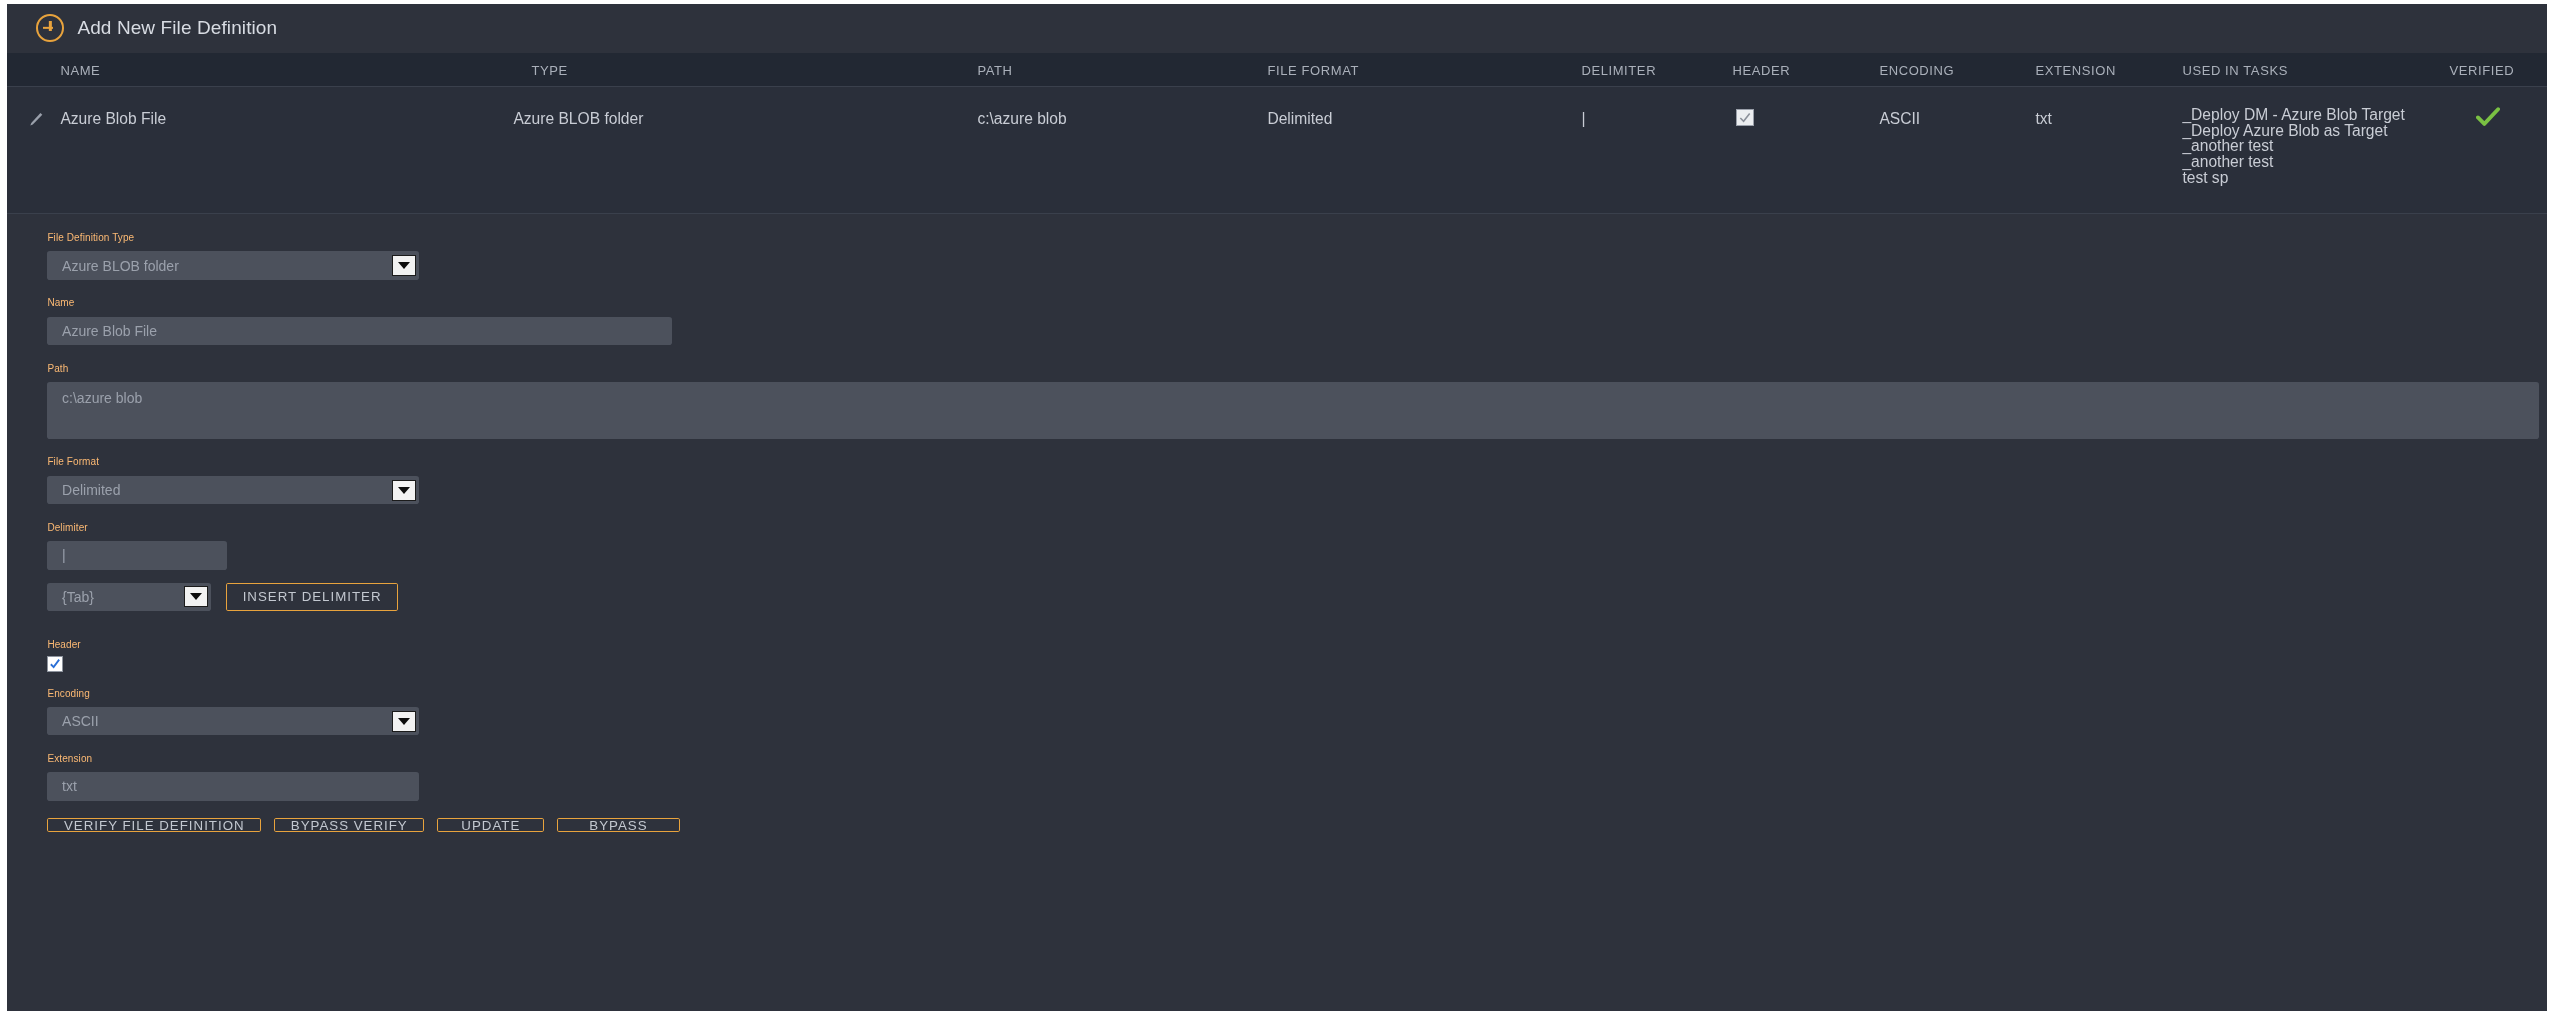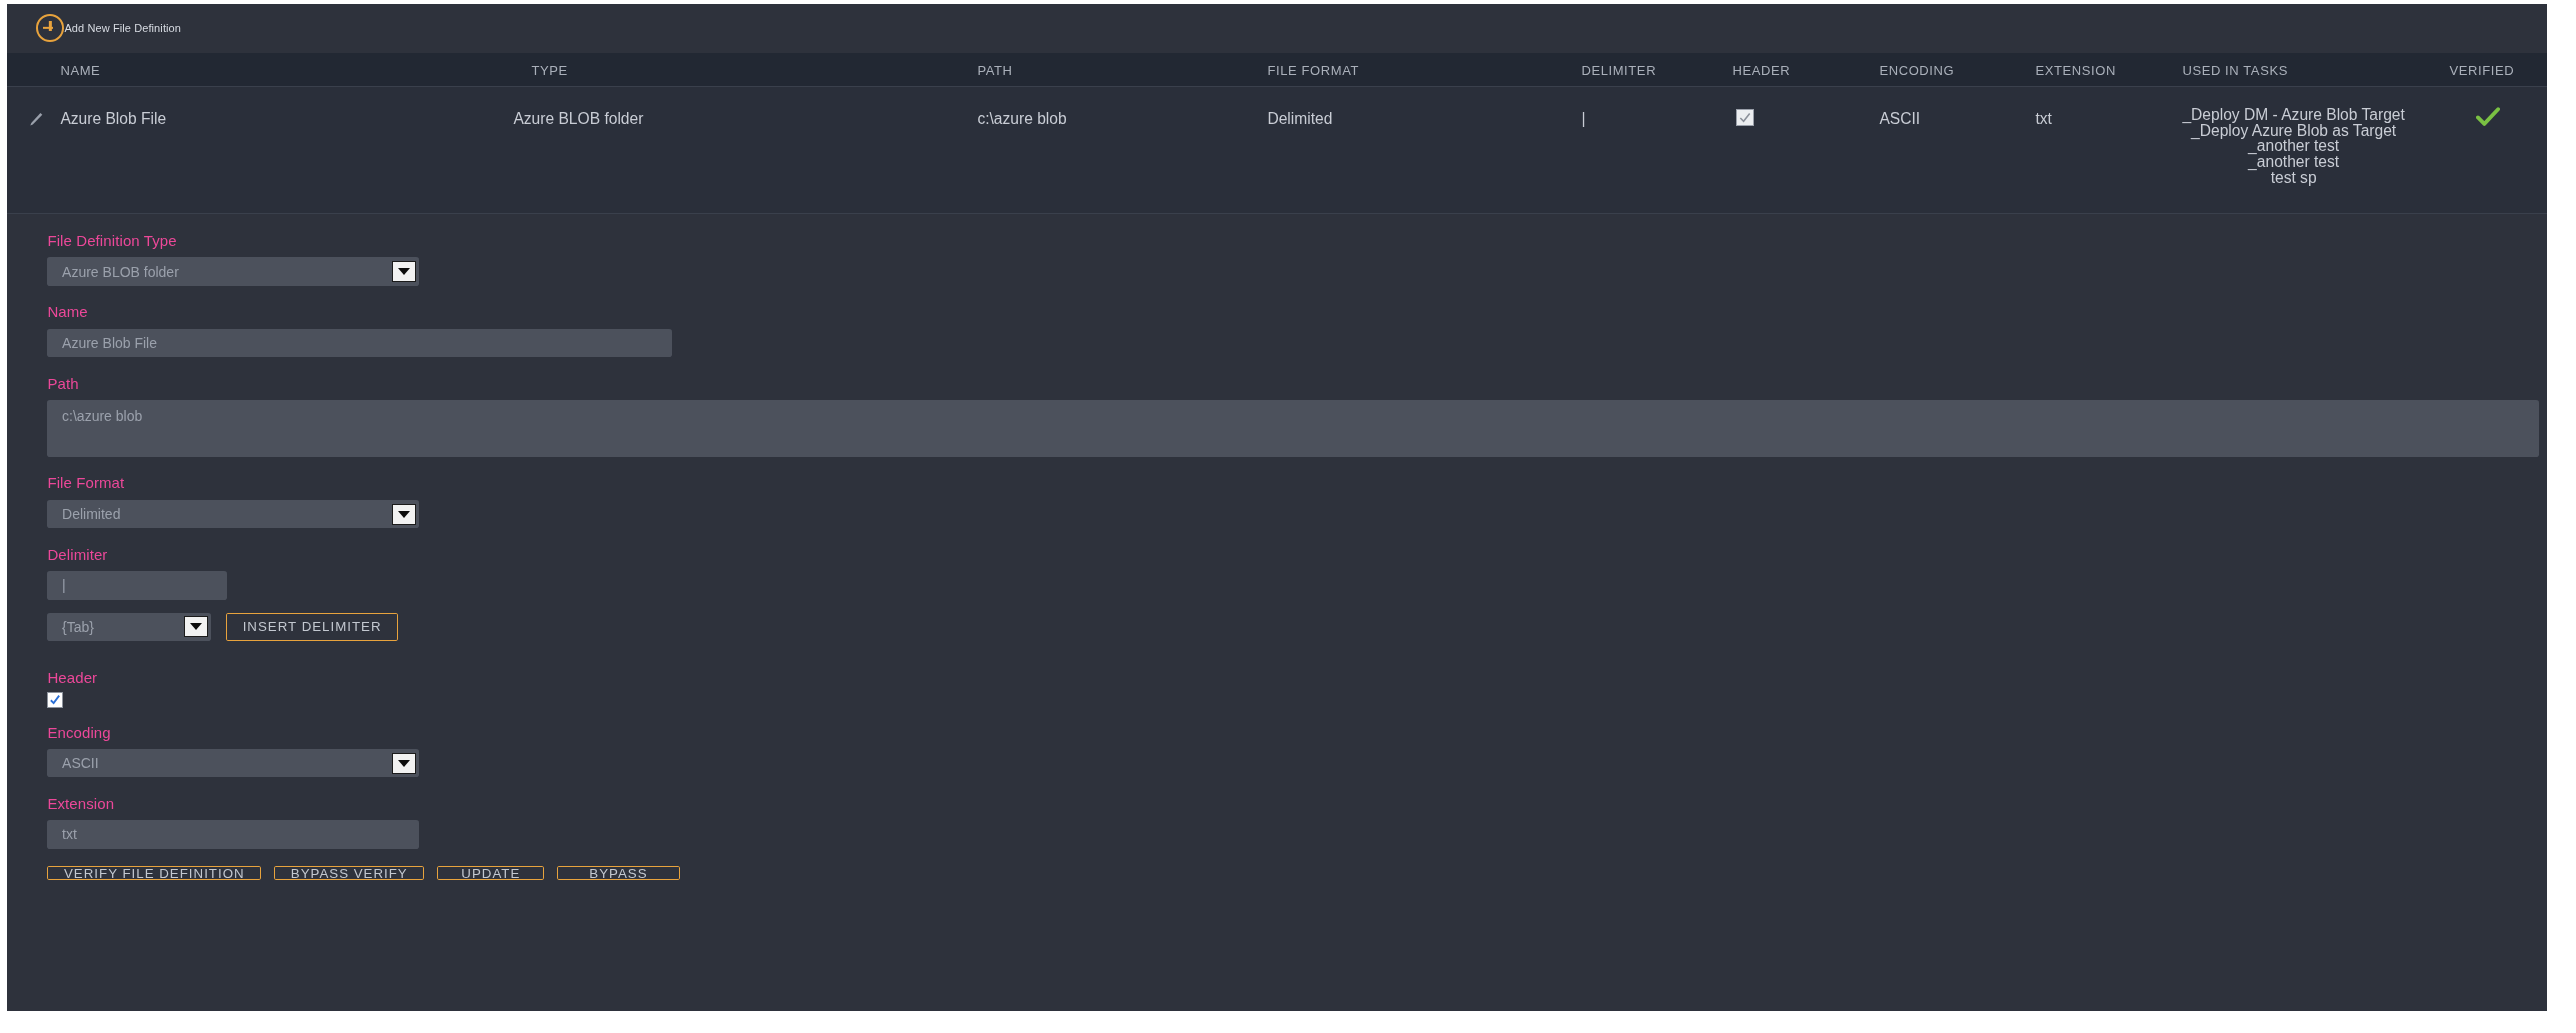--- a/index.html
+++ b/index.html
@@ -48,21 +48,22 @@
   }
   .plus-icon::before {
     left: 50%; top: 4.6px; width: 2.3px; height: 10px;
     transform: translateX(-50%);
   }
   .plus-icon::after {
     top: 50%; left: 4.6px; height: 2.3px; width: 10px;
     transform: translateY(-50%);
   }
   .addbar-label {
-    font-size: 11px;
+    margin-left: 13px;
+    font-size: 19px;
     color: #d8dce3;
     letter-spacing: 0.1px;
   }
 
   
   .tbl-head {
     height: 33px;
     background: #222833;
     position: relative;
   }
@@ -89,43 +90,42 @@
     line-height: 1.02;
   }
   .pencil-icon {
     position: absolute;
     left: 20px; top: 24px;
     width: 17.5px; height: 17.5px;
   }
   .tasks-cell {
     line-height: 19.3px;
     font-size: 15px;
-    text-align: center;
   }
   .tasks-cell div { white-space: nowrap; }
 
   .chk-grey {
     position: absolute;
     width: 17.5px; height: 17.5px;
     background: #eceef0;
     border: 0.9px solid #9aa0aa;
     box-sizing: border-box;
   }
   .chk-grey svg { display:block; margin:0.9px 0 0 0.9px; }
 
   .green-check { position: absolute; }
 
   
   .form {
     padding: 18.4px 0 0 40px;
     background: #2e323c;
   }
   .f-label {
-    font-size: 15px;
-    color: #ec4899;
+    font-size: 10px;
+    color: #fdba74;
     margin-bottom: 8.3px;
     letter-spacing: 0.1px;
   }
   .f-block { margin-bottom: 17.5px; }
 
   .ctrl {
     background: #4c515c;
     border-radius: 2.8px;
     height: 28.5px;
     display: flex;

